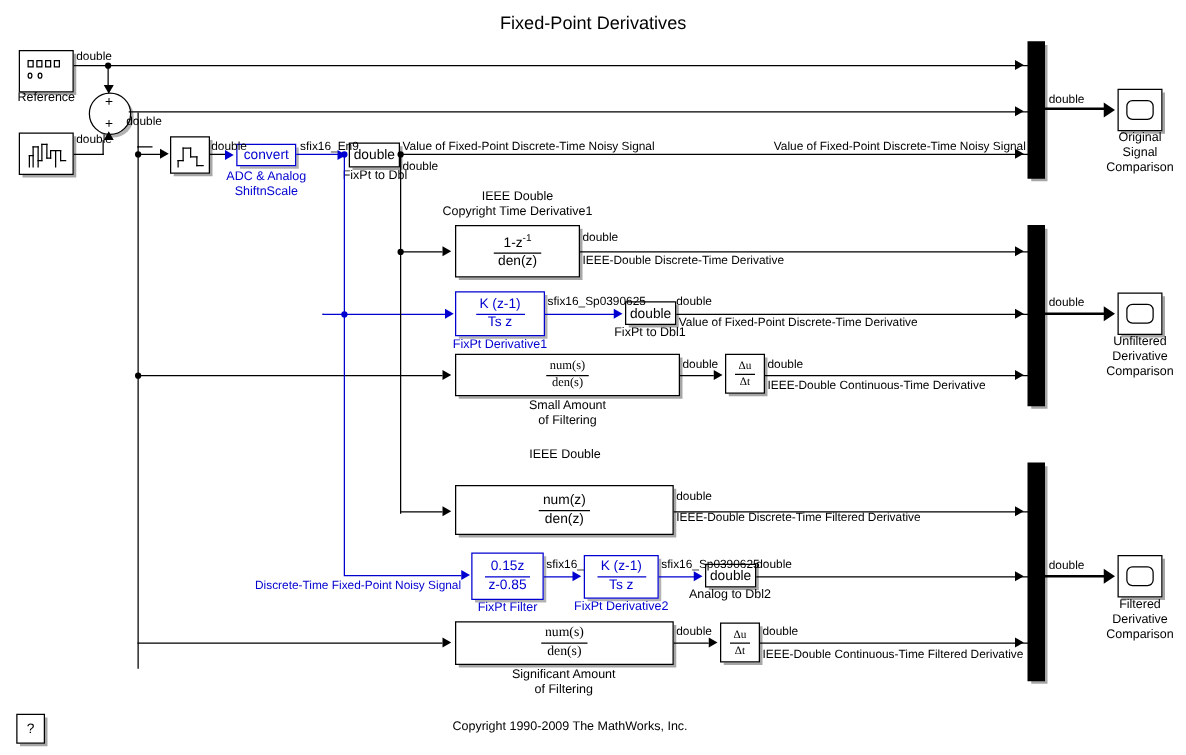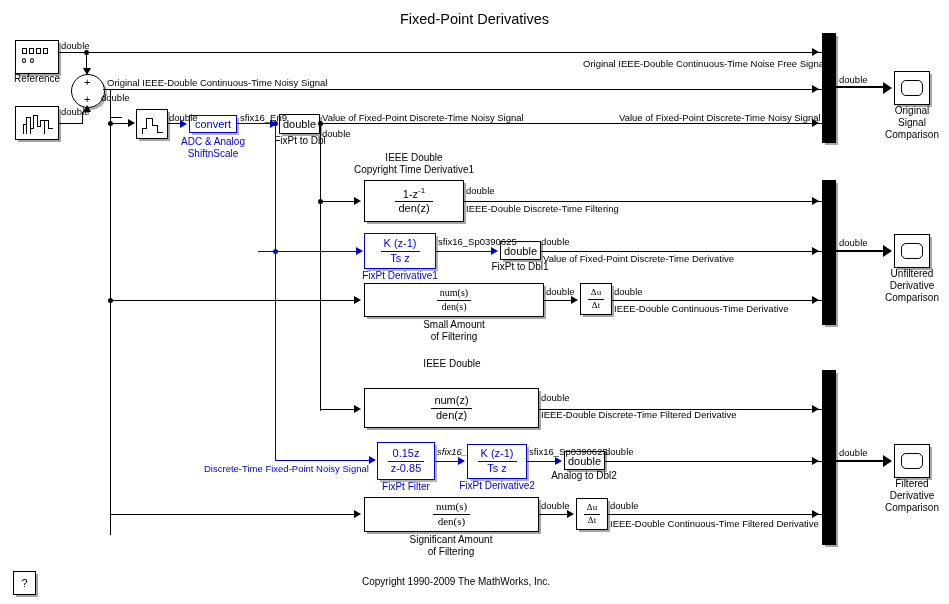--- a/index.html
+++ b/index.html
@@ -363,46 +363,44 @@
 
   <div class="w h" style="left:539px;top:514px;width:28px;"></div>
   <div class="arw" style="left:567px;top:510px;"></div>
 
   <div class="w h" style="left:608px;top:514px;width:216px;"></div>
   <div class="arw" style="left:812px;top:510px;"></div>
 
   <div class="w h th" style="left:836px;top:460px;width:48px;"></div>
   <div class="arw big" style="left:883px;top:455px;"></div>
 
-  <div class="abs lbl" style="left:583px;top:58px;">Original IEEE-Double Continuous-Time Noise Free Signal</div>
-  <div class="abs lbl" style="left:107px;top:77px;">Original IEEE-Double Continuous-Time Noisy Signal</div>
   <div class="abs lbl" style="left:101px;top:92px;">double</div>
 
   <div class="abs lbl" style="left:169px;top:112px;">double</div>
   <div class="abs lbl" style="left:240px;top:112px;">sfix16_En9</div>
   <div class="abs lbl" style="left:322px;top:112px;">Value of Fixed-Point Discrete-Time Noisy Signal</div>
   <div class="abs lbl" style="left:322px;top:128px;">double</div>
   <div class="abs lbl" style="left:619px;top:112px;">Value of Fixed-Point Discrete-Time Noisy Signal</div>
 
   <div class="abs lbl" style="left:466px;top:185px;">double</div>
-  <div class="abs lbl" style="left:466px;top:203px;">IEEE-Double Discrete-Time Filtering</div>
+  <div class="abs lbl" style="left:466px;top:203px;">IEEE-Double Discrete-Time Derivative</div>
 
   <div class="abs lbl" style="left:438px;top:236px;">sfix16_Sp0390625</div>
   <div class="abs lbl" style="left:541px;top:236px;">double</div>
   <div class="abs lbl" style="left:543px;top:253px;">Value of Fixed-Point Discrete-Time Derivative</div>
 
   <div class="abs lbl" style="left:546px;top:286px;">double</div>
   <div class="abs lbl" style="left:614px;top:286px;">double</div>
   <div class="abs lbl" style="left:614px;top:303px;">IEEE-Double Continuous-Time Derivative</div>
 
   <div class="abs lbl" style="left:541px;top:392px;">double</div>
   <div class="abs lbl" style="left:541px;top:409px;">IEEE-Double Discrete-Time Filtered Derivative</div>
 
   <div class="abs lbl blu" style="left:204px;top:463px;">Discrete-Time Fixed-Point Noisy Signal</div>
-  <div class="abs lbl" style="left:437px;top:446px;font-style:italic;">sfix16_</div>
+  <div class="abs lbl" style="left:437px;top:446px;">sfix16_</div>
   <div class="abs lbl" style="left:529px;top:446px;">sfix16_Sp0390625</div>
   <div class="abs lbl" style="left:605px;top:446px;">double</div>
 
   <div class="abs lbl" style="left:541px;top:500px;">double</div>
   <div class="abs lbl" style="left:610px;top:500px;">double</div>
   <div class="abs lbl" style="left:610px;top:518px;">IEEE-Double Continuous-Time Filtered Derivative</div>
 
   <div class="abs lbl" style="left:839px;top:74px;">double</div>
   <div class="abs lbl" style="left:839px;top:237px;">double</div>
   <div class="abs lbl" style="left:839px;top:447px;">double</div>

